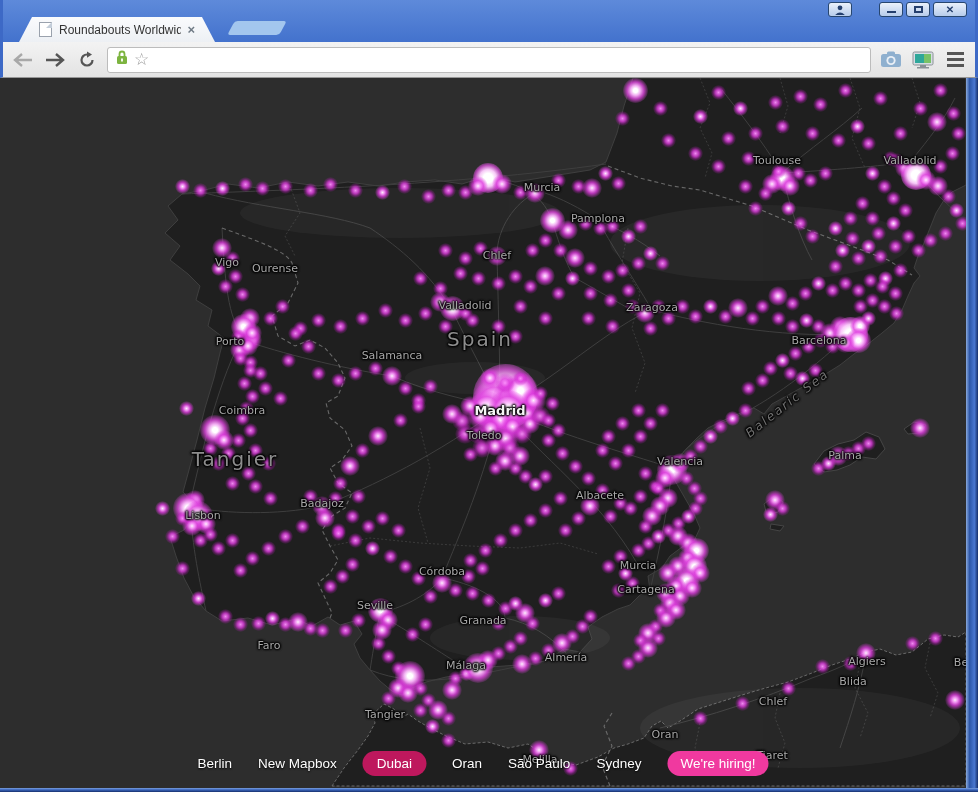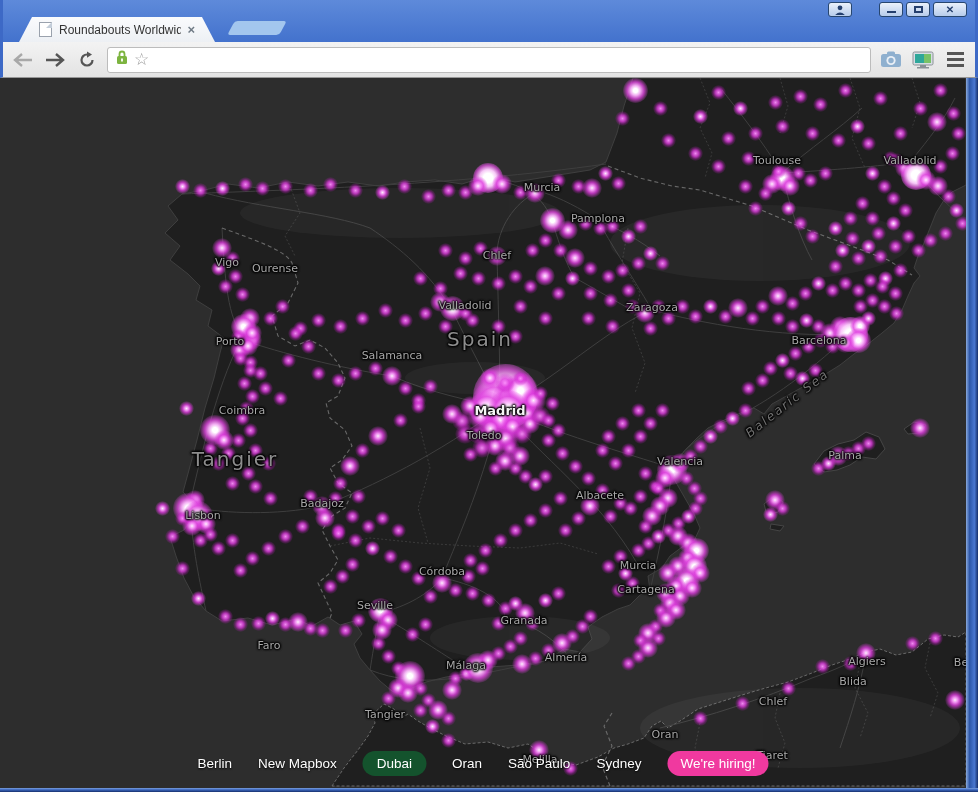--- a/index.html
+++ b/index.html
@@ -720,38 +720,38 @@
           <div class="lbl city" style="left: 203px; top: 437px;">Lisbon</div>
           <div class="lbl city" style="left: 322px; top: 425px;">Badajoz</div>
           <div class="lbl city" style="left: 484px; top: 357px;">Toledo</div>
           <div class="lbl city" style="left: 600px; top: 417px;">Albacete</div>
           <div class="lbl city" style="left: 680px; top: 383px;">Valencia</div>
           <div class="lbl city" style="left: 845px; top: 377px;">Palma</div>
           <div class="lbl city" style="left: 638px; top: 487px;">Murcia</div>
           <div class="lbl city" style="left: 646px; top: 511px;">Cartagena</div>
           <div class="lbl city" style="left: 442px; top: 493px;">Córdoba</div>
           <div class="lbl city" style="left: 375px; top: 527px;">Seville</div>
-          <div class="lbl city" style="left: 524px; top: 542px;">Granada</div>
+          <div class="lbl city" style="left: 483px; top: 542px;">Granada</div>
           <div class="lbl city" style="left: 466px; top: 587px;">Málaga</div>
           <div class="lbl city" style="left: 566px; top: 579px;">Almería</div>
           <div class="lbl city" style="left: 269px; top: 567px;">Faro</div>
           <div class="lbl city" style="left: 385px; top: 636px;">Tangier</div>
           <div class="lbl city" style="left: 540px; top: 681px;">Melilla</div>
           <div class="lbl city" style="left: 867px; top: 583px;">Algiers</div>
           <div class="lbl city" style="left: 853px; top: 603px;">Blida</div>
           <div class="lbl city" style="left: 773px; top: 623px;">Chlef</div>
           <div class="lbl city" style="left: 665px; top: 656px;">Oran</div>
           <div class="lbl city" style="left: 772px; top: 677px;">Tiaret</div>
           <div class="lbl city" style="left: 961px; top: 584px;">Be</div>
         </div>
 
       <div class="bottom-nav" id="bottom-nav">
           <span class="nav-city">Berlin</span>
           <span class="nav-city">New Mapbox</span>
-          <span class="nav-city active" style="background: #14532d;">Dubai</span>
+          <span class="nav-city active" style="background: #be185d;">Dubai</span>
           <span class="nav-city">Oran</span>
           <span class="nav-city">São Paulo</span>
           <span class="nav-city">Sydney</span>
           <span class="hiring" style="background: rgb(240, 57, 159);">We're hiring!</span>
         </div>
 
     </div>
     <div class="right-frame"></div>
   </div>
 

